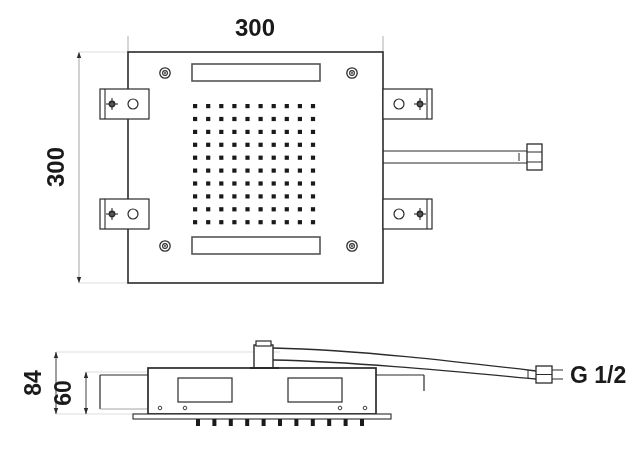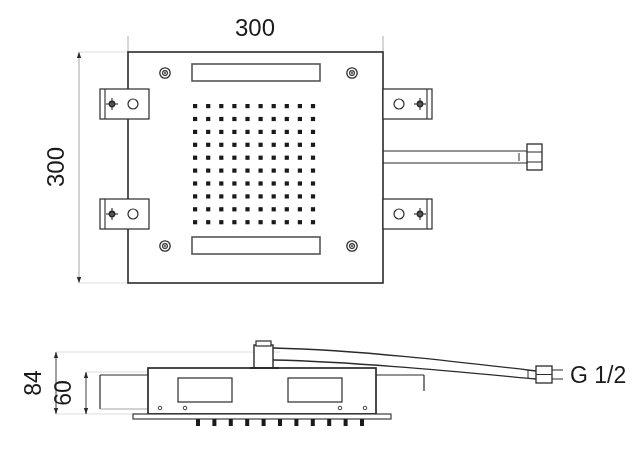--- a/index.html
+++ b/index.html
@@ -10,20 +10,21 @@
   }
   body {
     font-family: "Liberation Sans", sans-serif;
   }
   #stage {
     position: relative;
     width: 640px;
     height: 461px;
     background: #ffffff;
     overflow: hidden;
+    font-weight: bold;
   }
   #drawing {
     position: absolute;
     left: 0;
     top: 0;
     width: 640px;
     height: 461px;
   }
   .dim-text {
     font-family: "Liberation Sans", sans-serif;

